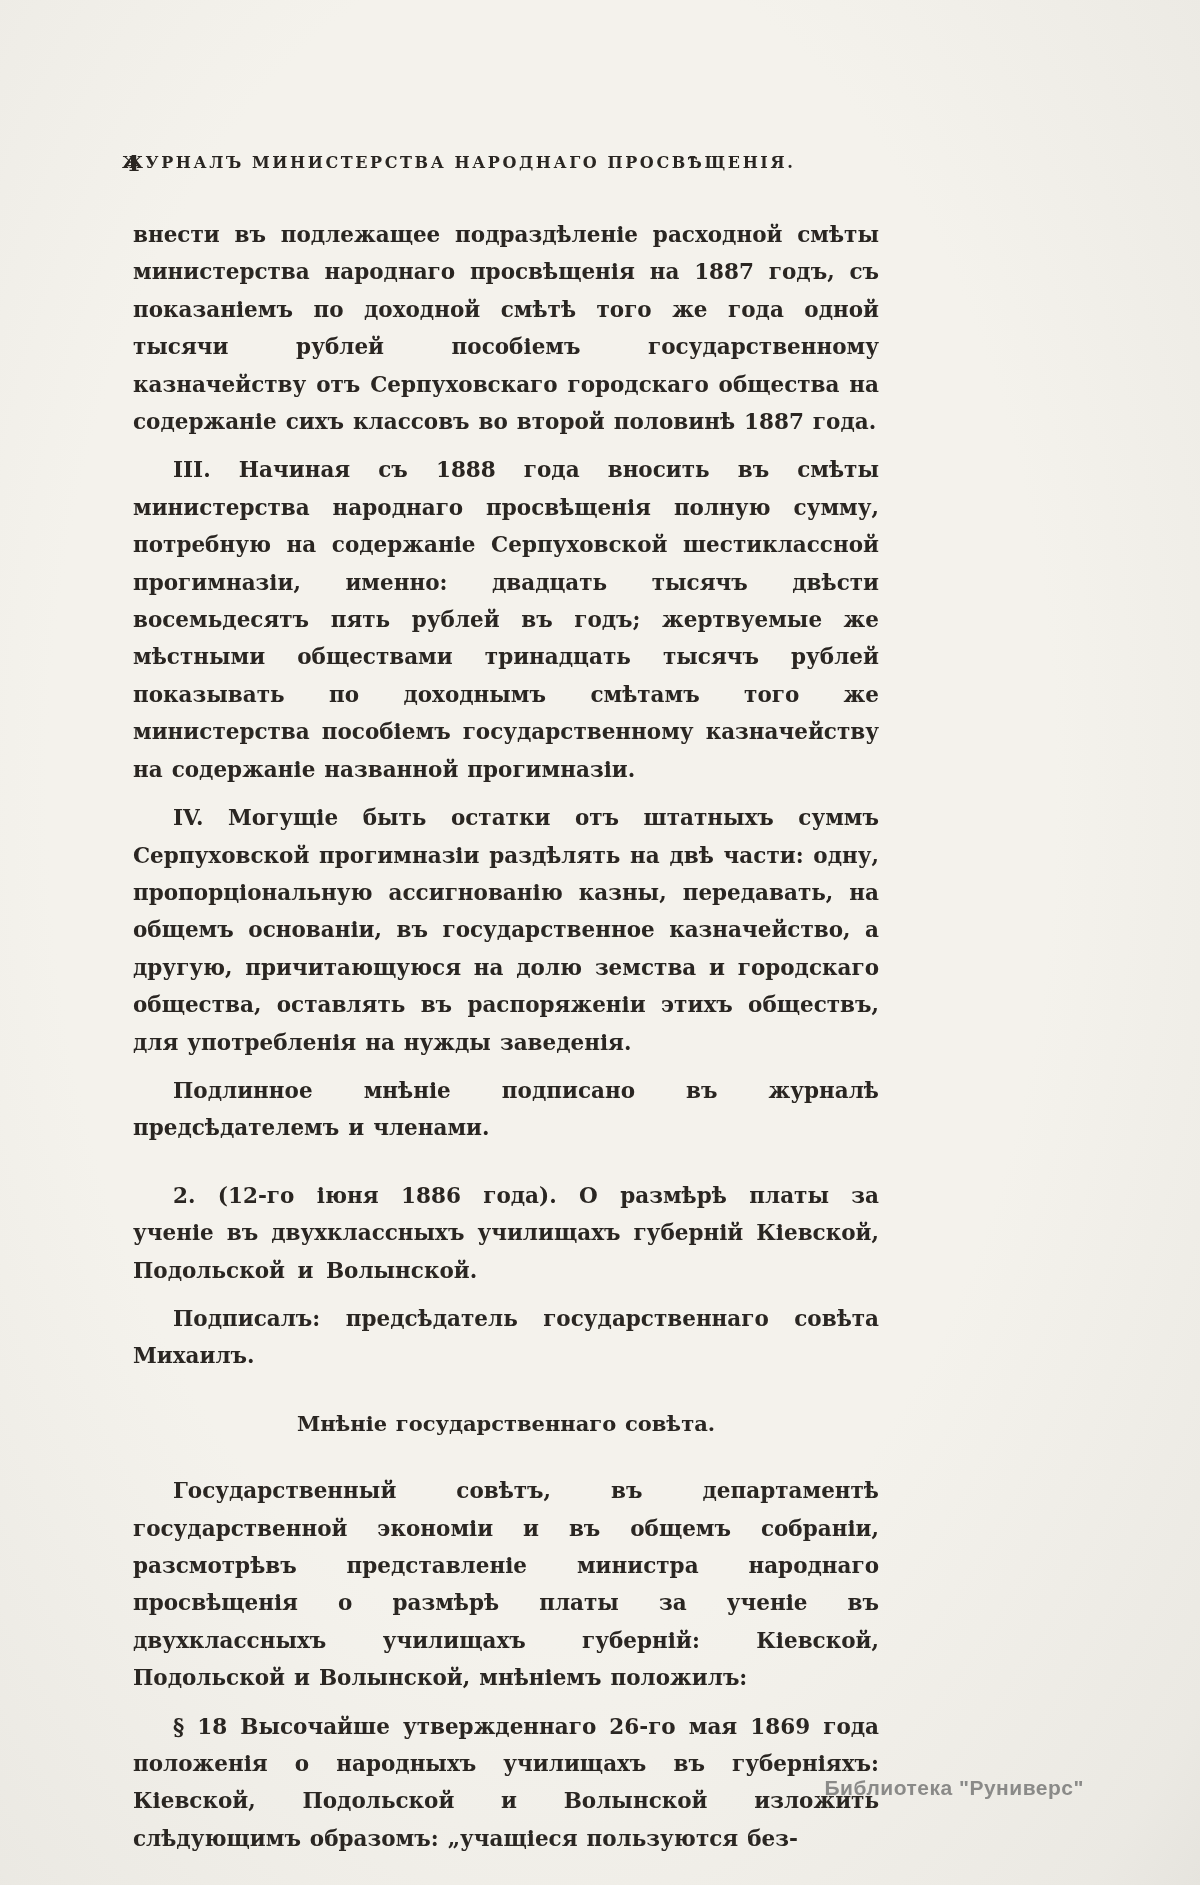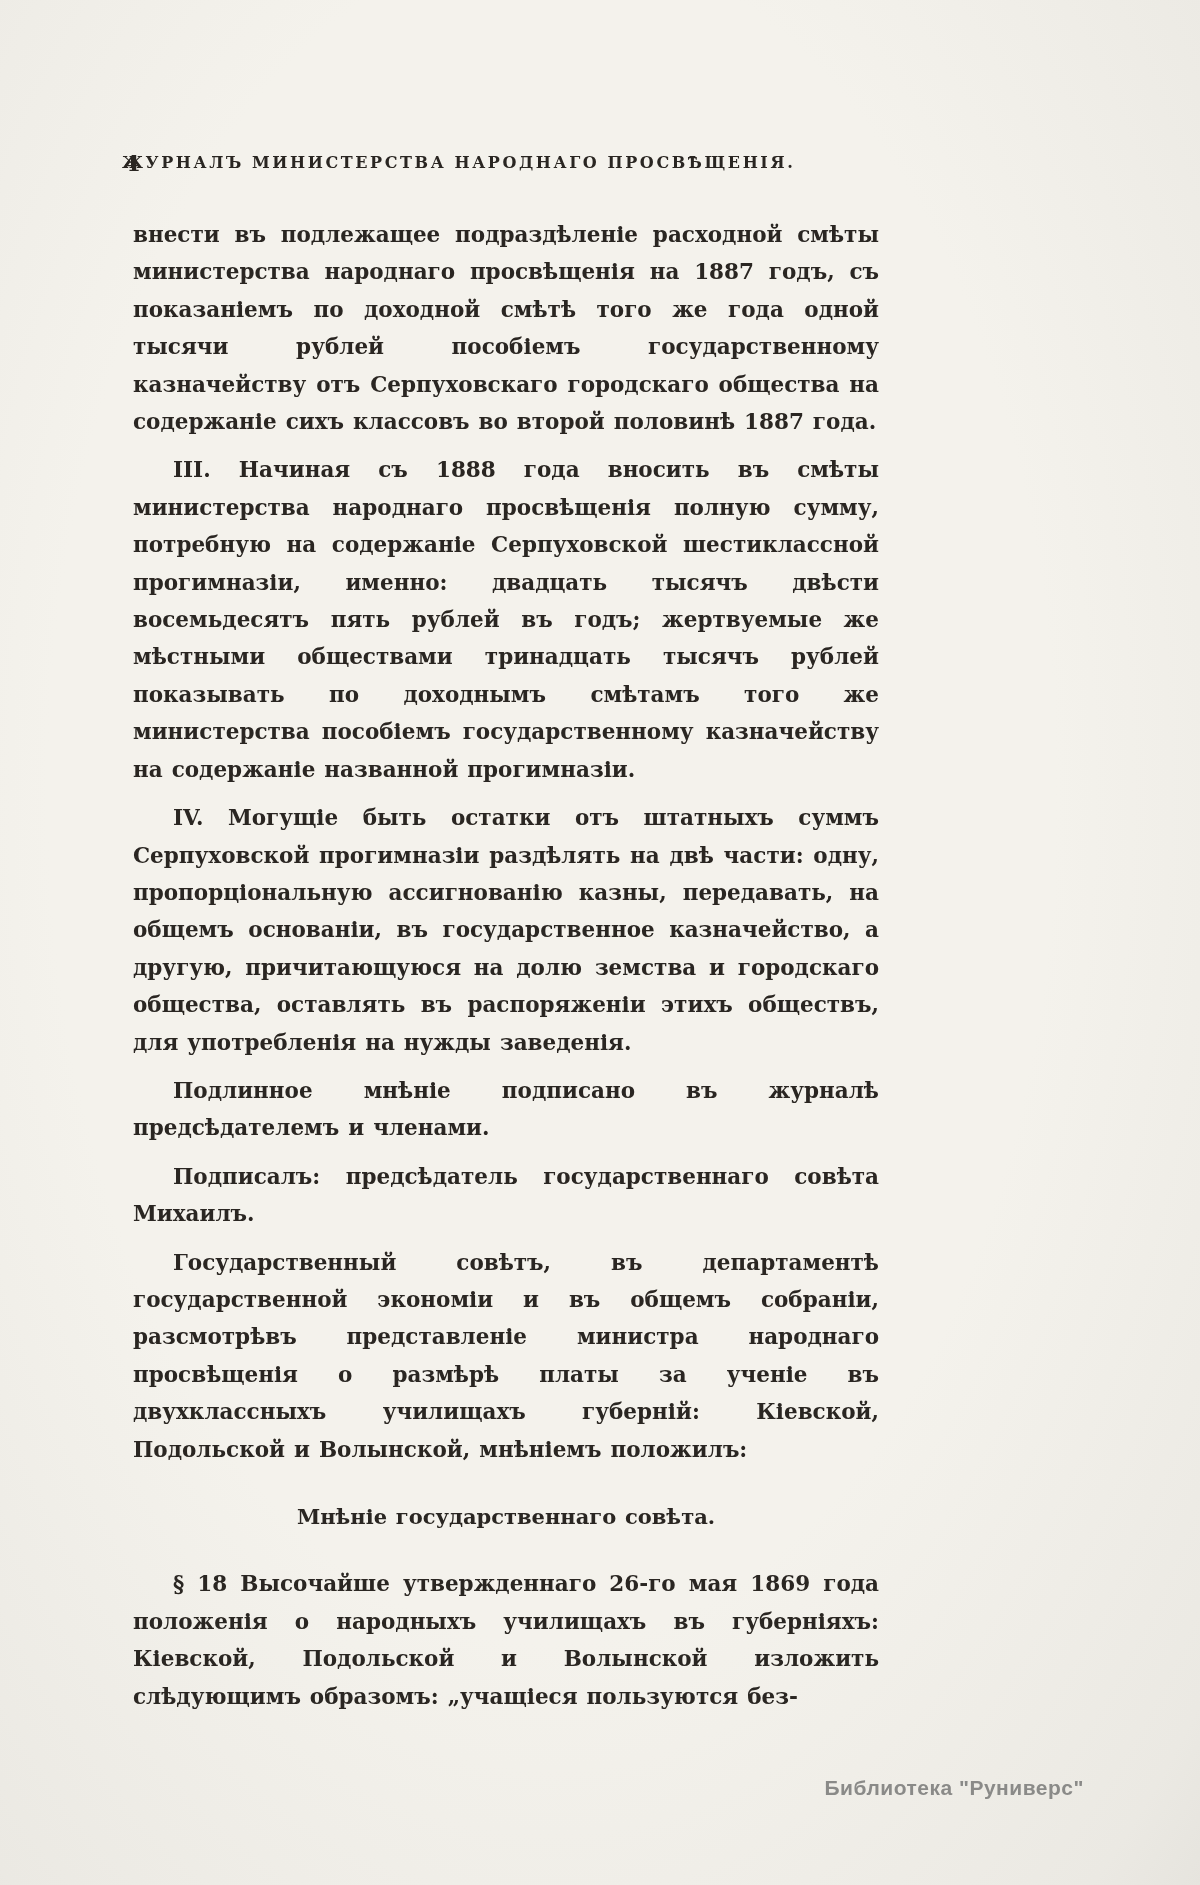--- a/index.html
+++ b/index.html
@@ -92,21 +92,22 @@
   <header class="page-header">
     <span class="page-number">4</span>
     <span class="journal-title">ЖУРНАЛЪ МИНИСТЕРСТВА НАРОДНАГО ПРОСВѢЩЕНІЯ.</span>
   </header>
 
   <main class="text-block">
     <p class="para no-indent">внести въ подлежащее подраздѣленіе расходной смѣты министерства народнаго просвѣщенія на 1887 годъ, съ показаніемъ по доходной смѣтѣ того же года одной тысячи рублей пособіемъ государственному казначейству отъ Серпуховскаго городскаго общества на содержаніе сихъ классовъ во второй половинѣ 1887 года.</p>
     <p class="para">III. Начиная съ 1888 года вносить въ смѣты министерства народнаго просвѣщенія полную сумму, потребную на содержаніе Серпуховской шестиклассной прогимназіи, именно: двадцать тысячъ двѣсти восемьдесятъ пять рублей въ годъ; жертвуемые же мѣстными обществами тринадцать тысячъ рублей показывать по доходнымъ смѣтамъ того же министерства пособіемъ государственному казначейству на содержаніе названной прогимназіи.</p>
     <p class="para">IV. Могущіе быть остатки отъ штатныхъ суммъ Серпуховской прогимназіи раздѣлять на двѣ части: одну, пропорціональную ассигнованію казны, передавать, на общемъ основаніи, въ государственное казначейство, а другую, причитающуюся на долю земства и городскаго общества, оставлять въ распоряженіи этихъ обществъ, для употребленія на нужды заведенія.</p>
     <p class="para">Подлинное мнѣніе подписано въ журналѣ предсѣдателемъ и членами.</p>
+    <p class="para article-heading">2. (12-го іюня 1886 года). О размѣрѣ платы за ученіе въ двухклассныхъ училищахъ губерній Кіевской, Подольской и Волынской.</p>
     <p class="para">Подписалъ: предсѣдатель государственнаго совѣта Михаилъ.</p>
+    <p class="para section-heading">Мнѣніе государственнаго совѣта.</p>
     <p class="para">Государственный совѣтъ, въ департаментѣ государственной экономіи и въ общемъ собраніи, разсмотрѣвъ представленіе министра народнаго просвѣщенія о размѣрѣ платы за ученіе въ двухклассныхъ училищахъ губерній: Кіевской, Подольской и Волынской, мнѣніемъ положилъ:</p>
-    <p class="para section-heading">Мнѣніе государственнаго совѣта.</p>
     <p class="para">§ 18 Высочайше утвержденнаго 26-го мая 1869 года положенія о народныхъ училищахъ въ губерніяхъ: Кіевской, Подольской и Волынской изложить слѣдующимъ образомъ: „учащіеся пользуются без-</p>
   </main>
 
 </div>
 
 <div class="watermark">Библиотека "Руниверс"</div>
 
 </body></html>

